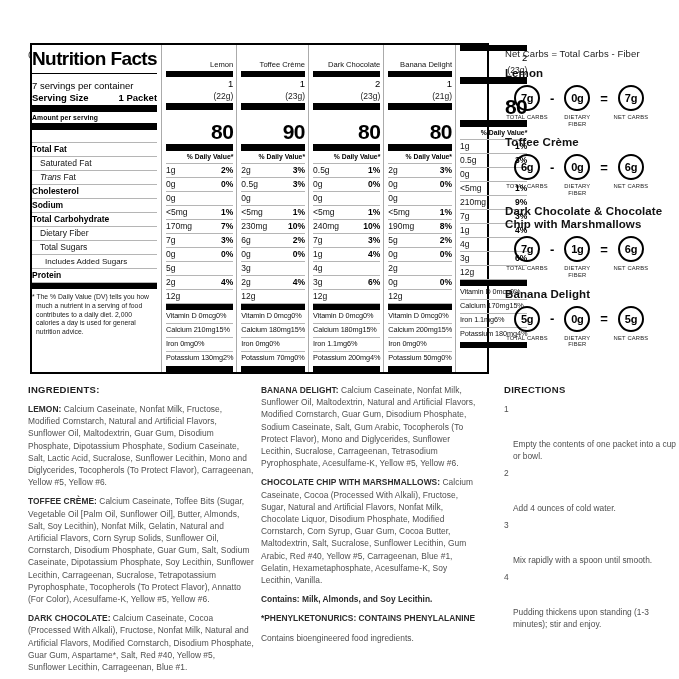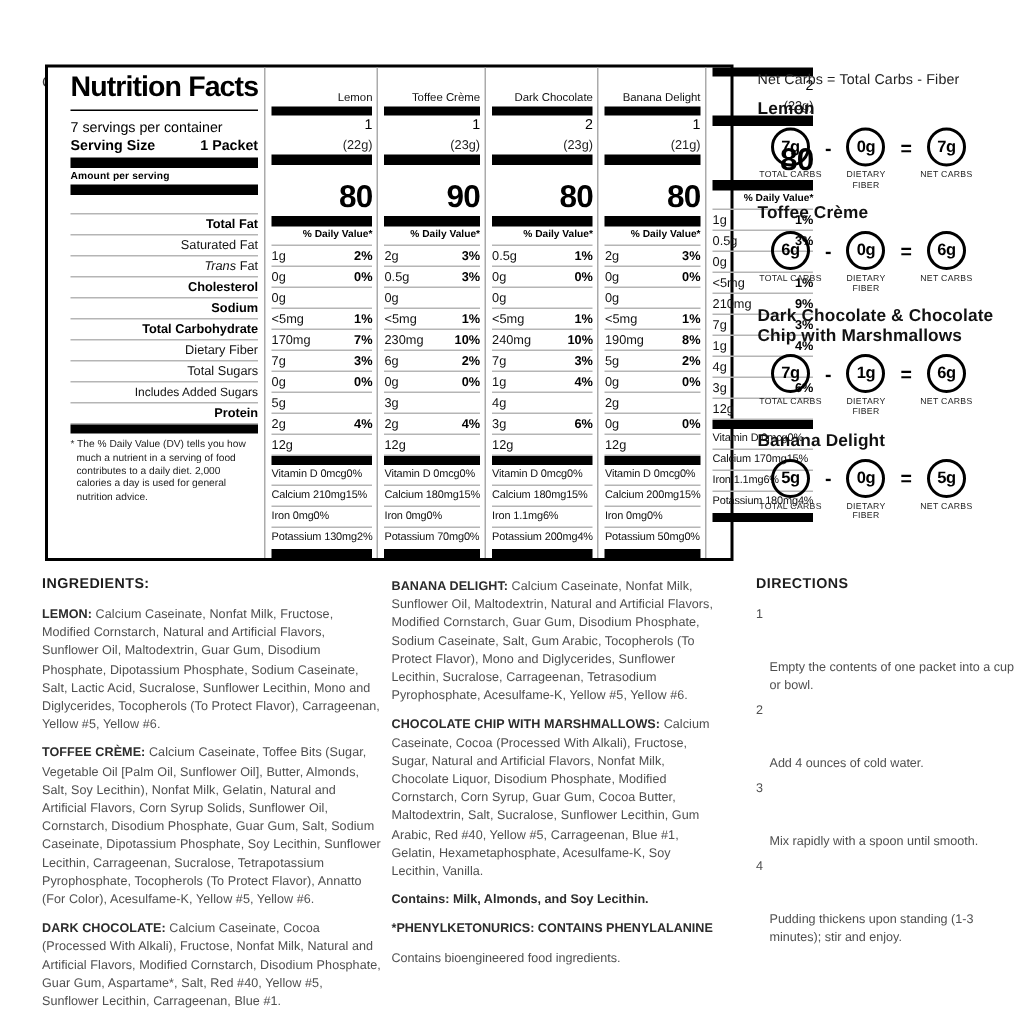--- a/index.html
+++ b/index.html
@@ -5,21 +5,21 @@
   * { box-sizing: border-box; margin: 0; padding: 0; }
   html,body { background:#fff; }
   body { font-family: "Liberation Sans", sans-serif; color:#000; }
   #stage { position:relative; width:679px; height:679px; background:#fff; overflow:hidden; }
 
   
   .top-note { position:absolute; left:28px; top:22px; font-size:10px; color:#3c3c3c; letter-spacing:0.1px;margin-top:28px; }
 
   
   .panel { position:absolute; left:30px; top:43px; width:459px; height:331px; border:2px solid #000; background:#fff; display:flex; }
-  .labelcol { flex:0 0 96px; padding:0 4px 0 15px; display:flex; flex-direction:column; }
+  .labelcol { flex:0 0 96px; padding:0 4px 0 0; display:flex; flex-direction:column; }
   .fcol { flex:1 1 0; border-left:1px solid #ababab; padding:0 3px 0 4px; display:flex; flex-direction:column; }
 
   .bar6 { height:6px; background:#000; flex:0 0 auto; }
   .bar7 { height:7px; background:#000; flex:0 0 auto; }
 
   .nf-title { height:28px; font-size:19px; font-weight:bold; letter-spacing:-0.6px; line-height:28px; white-space:nowrap; }
   .title-rule { height:6px; border-top:1px solid #000; }
   .servings-line { height:13px; font-size:9.5px; line-height:13px; white-space:nowrap; }
   .ssize-line { height:13px; font-size:9.5px; font-weight:bold; line-height:12px; display:flex; justify-content:space-between; white-space:nowrap; }
   .amt-serv { height:11px; font-size:6.8px; font-weight:bold; line-height:12px; letter-spacing:0.1px; }
@@ -27,21 +27,21 @@
   .dv-spacer { height:13px; border-bottom:1px solid #b5b5b5; }
 
   .h-name { height:28px; display:flex; align-items:flex-end; justify-content:flex-end; text-align:right; font-size:7.6px; line-height:8.6px; padding-bottom:2px; color:#111; }
   .h-serv { height:13px; font-size:9.5px; text-align:right; line-height:13px; }
   .h-weight { height:13px; font-size:8.5px; text-align:right; line-height:12px; color:#222; }
   .h-blank { height:11px; }
   .h-cal { height:25px; font-size:21px; font-weight:bold; text-align:right; line-height:24px; letter-spacing:-0.5px; }
   .h-dv { height:13px; font-size:6.8px; font-weight:bold; text-align:right; line-height:12px; border-bottom:1px solid #b5b5b5; white-space:nowrap; }
 
   .nrow { height:14px; border-bottom:1px solid #b5b5b5; flex:0 0 auto; }
-  .lrow { font-size:8.5px; line-height:13px; white-space:nowrap; color:#111;text-align:right; }
+  .lrow { font-size:8.5px; line-height:13px; white-space:nowrap; color:#111; }
   .lrow.bold { font-weight:bold; color:#000; }
   .lrow.indent1, .lrow.indent1-italic { padding-left:8px; }
   .lrow.indent2 { padding-left:13px; font-size:8px; }
   .vrow { display:flex; justify-content:space-between; font-size:8.5px; line-height:13px; white-space:nowrap; color:#111; }
   .vrow .pct { font-weight:bold; color:#000; }
 
   .micros { flex:0 0 auto; }
   .mrow { height:14px; display:flex; font-size:7.3px; line-height:12px; letter-spacing:-0.1px; white-space:nowrap; border-bottom:1px solid #b5b5b5; color:#111; }
   .mrow:last-child { border-bottom:none; }
   .mrow .pct { font-weight:normal; }

